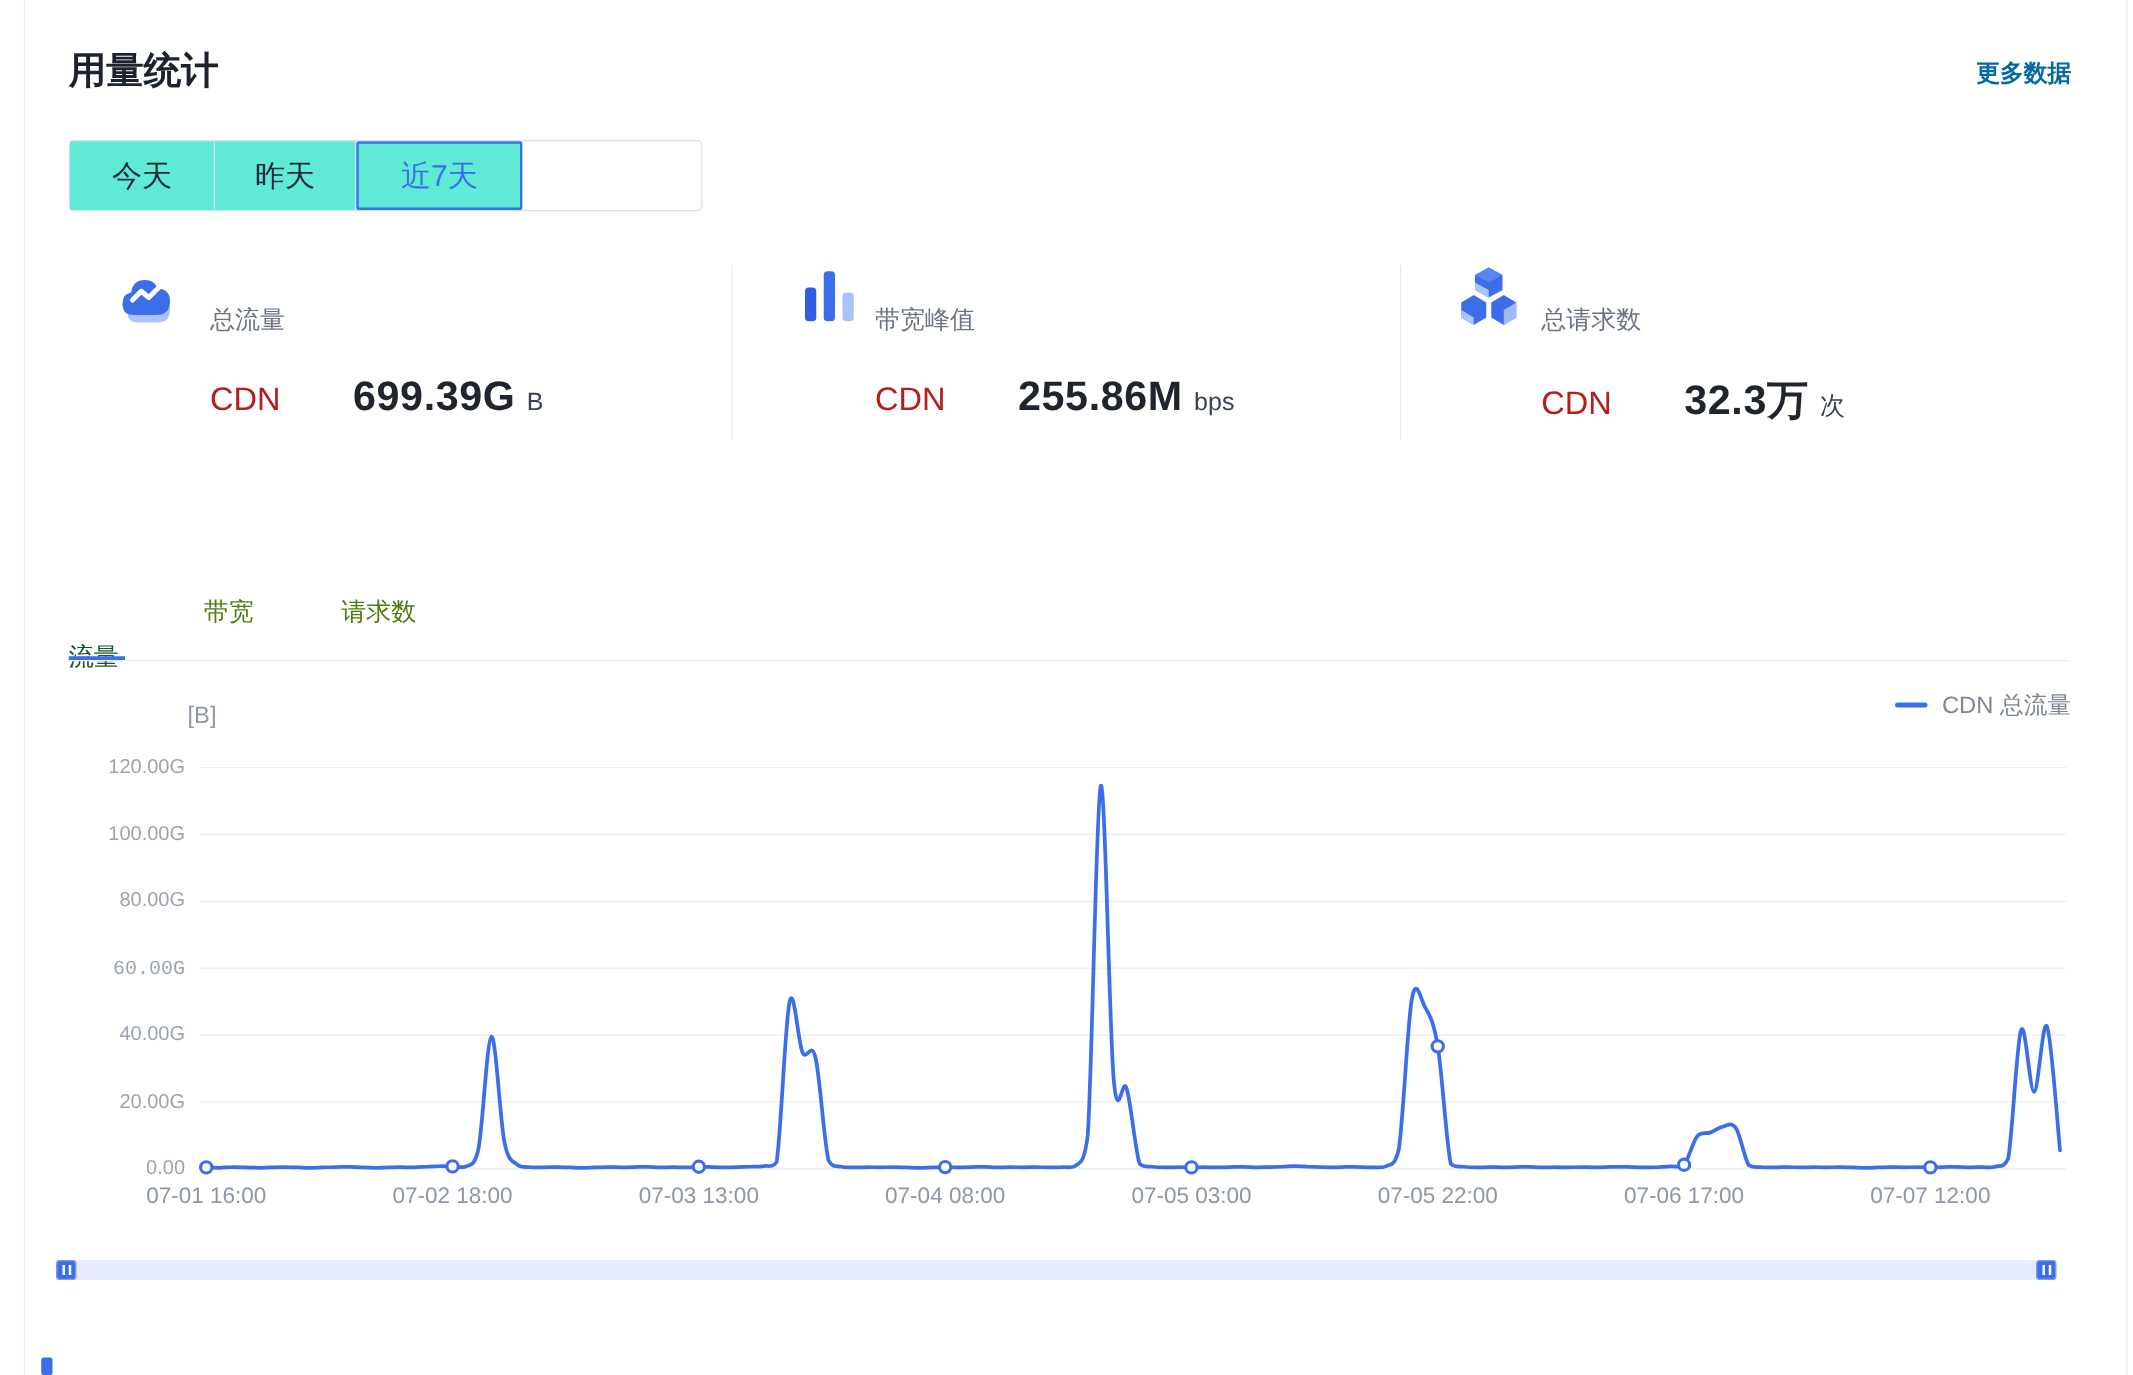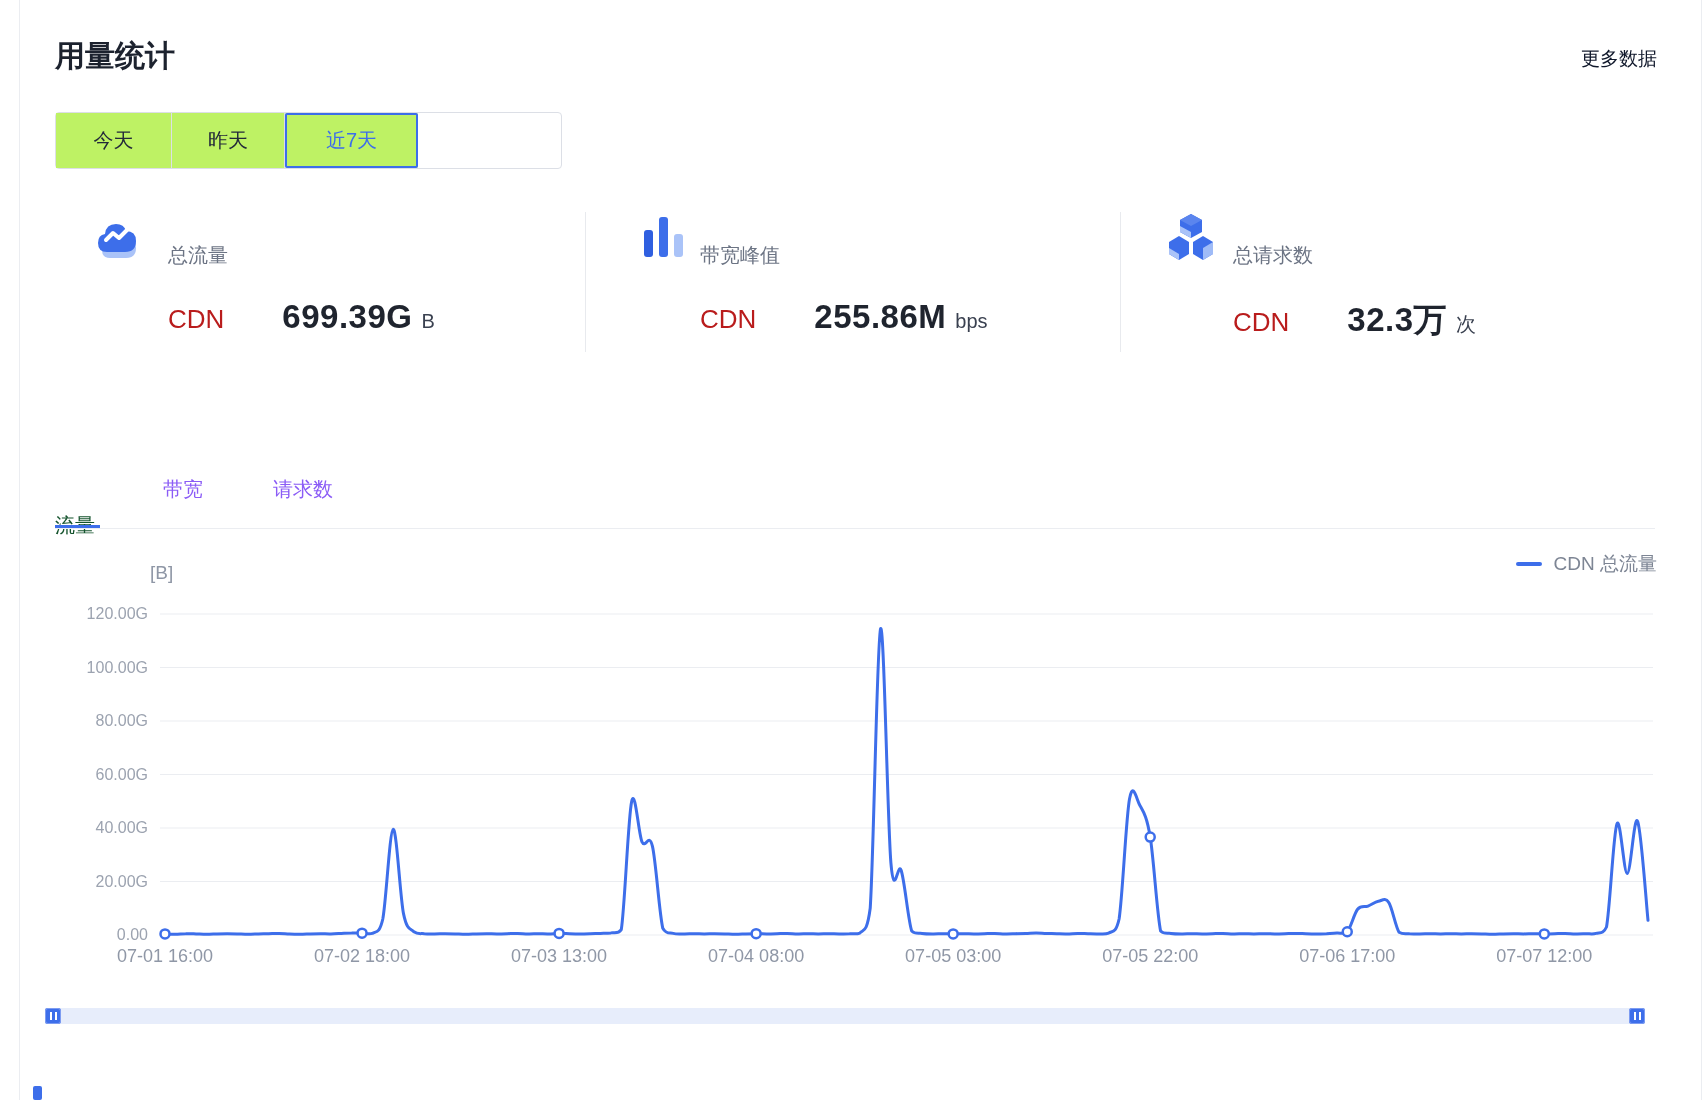--- a/index.html
+++ b/index.html
@@ -1,38 +1,38 @@
 <!DOCTYPE html>
 <html><head>
 <meta charset="utf-8">
 <style>
   html,body{margin:0;padding:0;background:#fff;}
   .screen{position:relative;width:1706px;height:1100px;background:#fff;overflow:hidden;
           font-family:"Liberation Sans","DejaVu Sans",sans-serif;}
   .vborder{position:absolute;top:0;width:1px;height:1100px;background:#ebedf1;}
   
   .title{position:absolute;left:55px;top:36px;font-size:30px;font-weight:700;color:#1c222e;}
-  .more-link{position:absolute;right:49px;top:46px;font-size:19px;color:#0f172a;cursor:pointer;text-decoration:none;}
+  .more-link{position:absolute;right:49px;top:46px;font-size:19px;color:#0369a1;cursor:pointer;text-decoration:none;font-weight:bold;}
   
   .range-tabs{position:absolute;left:55px;top:112px;width:507px;height:57px;display:flex;
               border:1px solid #dcdfe6;border-radius:4px;box-sizing:border-box;background:#fff;}
-  .rtab{display:flex;align-items:center;justify-content:center;font-size:20px;color:#23293a;
-        box-sizing:border-box;border-right:1px solid #dcdfe6;cursor:pointer;background:#bef264;}
+  .rtab{display:flex;align-items:center;justify-content:center;font-size:24px;color:#23293a;
+        box-sizing:border-box;border-right:1px solid #dcdfe6;cursor:pointer;background:#5eead4;}
   .rtab:last-child{border-right:none;}
   .rtab.selected{color:#3d6eea;box-shadow:inset 0 0 0 2px #3d6eea;border-radius:2px;z-index:2;border-right-color:transparent;}
   
   .stat-icon{position:absolute;top:212px;width:48px;height:50px;}
   .stat-label{position:absolute;top:226px;font-size:20px;color:#6c7484;margin-top:16px;}
   .stat-row{position:absolute;top:298px;display:flex;align-items:baseline;}
   .stat-cdn{font-size:26px;color:#b91c1c;}
   .stat-value{font-size:33px;font-weight:700;color:#1f242e;margin-left:58px;letter-spacing:.5px;}
   .stat-unit{font-size:20px;color:#3a4150;margin-left:9px;}
   .stat-divider{position:absolute;top:212px;width:1px;height:140px;background:#e8eaee;}
   
-  .ctab{position:absolute;top:476px;font-size:20px;color:#8b5cf6;cursor:pointer;}
+  .ctab{position:absolute;top:476px;font-size:20px;color:#4d7c0f;cursor:pointer;}
   .ctab.selected{color:#14532d;margin-top:36px;}
   .ctab-underline{position:absolute;left:55px;top:525px;width:45px;height:3px;background:#3d6eea;}
   .ctab-border{position:absolute;left:55px;top:528px;width:1600px;height:1px;background:#ebedf1;}
   
   .unit-label{position:absolute;left:150px;top:562px;font-size:19px;color:#8f97a6;}
   .legend{position:absolute;right:49px;top:551px;display:flex;align-items:center;}
   .legend-dash{width:26px;height:4px;border-radius:2px;background:#3d6eea;margin-right:12px;}
   .legend-text{font-size:19px;color:#7d8594;}
   .y-label{position:absolute;width:110px;text-align:right;font-size:16px;color:#9ca3b0;line-height:22px;}
   .x-label{position:absolute;transform:translateX(-50%);font-size:18px;color:#8f97a6;white-space:nowrap;}
@@ -132,21 +132,21 @@
       <circle cx="756.1258741258741" cy="933.6625" r="4.5" fill="#fff" stroke="#3d6eea" stroke-width="2.5"></circle>
       <circle cx="953.1678321678322" cy="933.93" r="4.5" fill="#fff" stroke="#3d6eea" stroke-width="2.5"></circle>
       <circle cx="1150.2097902097903" cy="837.095" r="4.5" fill="#fff" stroke="#3d6eea" stroke-width="2.5"></circle>
       <circle cx="1347.2517482517483" cy="931.79" r="4.5" fill="#fff" stroke="#3d6eea" stroke-width="2.5"></circle>
       <circle cx="1544.2937062937062" cy="933.93" r="4.5" fill="#fff" stroke="#3d6eea" stroke-width="2.5"></circle>
     </svg>
   <div id="axis-labels">
       <div class="y-label" style="left: 38px; top: 924px;">0.00</div>
       <div class="y-label" style="left: 38px; top: 870.5px;">20.00G</div>
       <div class="y-label" style="left: 38px; top: 817px;">40.00G</div>
-      <div class="y-label" style="left: 38px; top: 763.5px;">60.00G</div>
+      <div class="y-label" style="left: 38px; top: 763.5px; font-family: Liberation Mono, monospace;">60.00G</div>
       <div class="y-label" style="left: 38px; top: 710px;">80.00G</div>
       <div class="y-label" style="left: 38px; top: 656.5px;">100.00G</div>
       <div class="y-label" style="left: 38px; top: 603px;">120.00G</div>
       <div class="x-label" style="left: 165px; top: 946px;">07-01 16:00</div>
       <div class="x-label" style="left: 362.042px; top: 946px;">07-02 18:00</div>
       <div class="x-label" style="left: 559.084px; top: 946px;">07-03 13:00</div>
       <div class="x-label" style="left: 756.126px; top: 946px;">07-04 08:00</div>
       <div class="x-label" style="left: 953.168px; top: 946px;">07-05 03:00</div>
       <div class="x-label" style="left: 1150.21px; top: 946px;">07-05 22:00</div>
       <div class="x-label" style="left: 1347.25px; top: 946px;">07-06 17:00</div>

